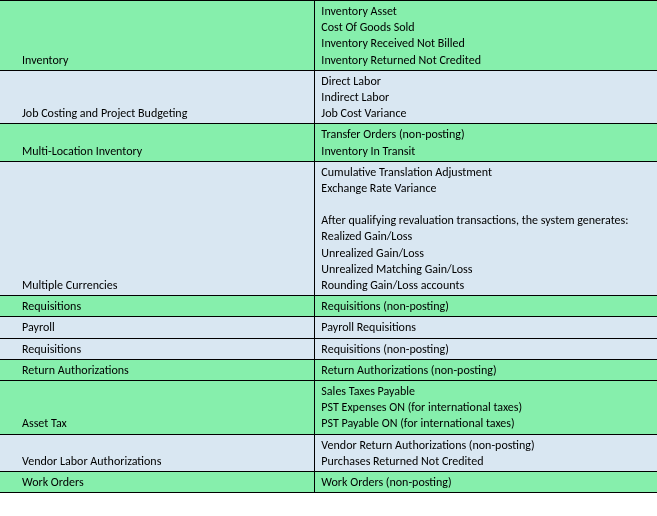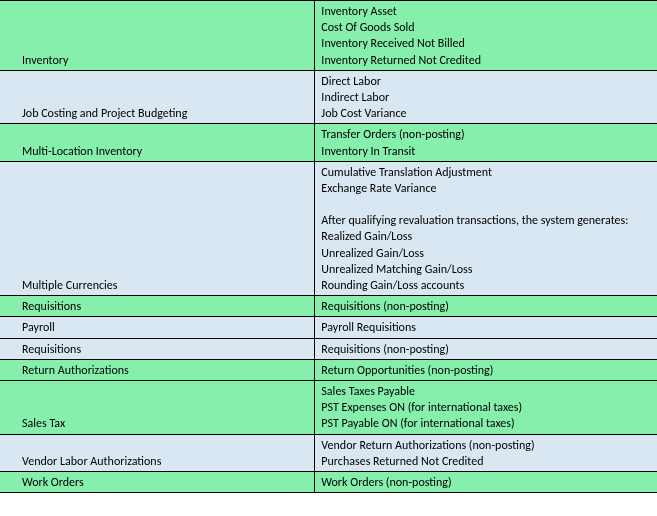--- a/index.html
+++ b/index.html
@@ -80,24 +80,24 @@
       <tr class="band-blue">
         <td class="col-left">Payroll</td>
         <td class="col-right multiline">Payroll Requisitions</td>
       </tr>
       <tr class="band-blue">
         <td class="col-left">Requisitions</td>
         <td class="col-right multiline">Requisitions (non-posting)</td>
       </tr>
       <tr class="band-white">
         <td class="col-left">Return Authorizations</td>
-        <td class="col-right multiline">Return Opportunities (non-posting)</td>
+        <td class="col-right multiline">Return Authorizations (non-posting)</td>
       </tr>
       <tr class="band-white">
-        <td class="col-left">Sales Tax</td>
+        <td class="col-left">Asset Tax</td>
         <td class="col-right multiline">Sales Taxes Payable
 PST Expenses ON (for international taxes)
 PST Payable ON (for international taxes)</td>
       </tr>
       <tr class="band-blue">
         <td class="col-left">Vendor Labor Authorizations</td>
         <td class="col-right multiline">Vendor Return Authorizations (non-posting)
 Purchases Returned Not Credited</td>
       </tr>
       <tr class="band-white">

